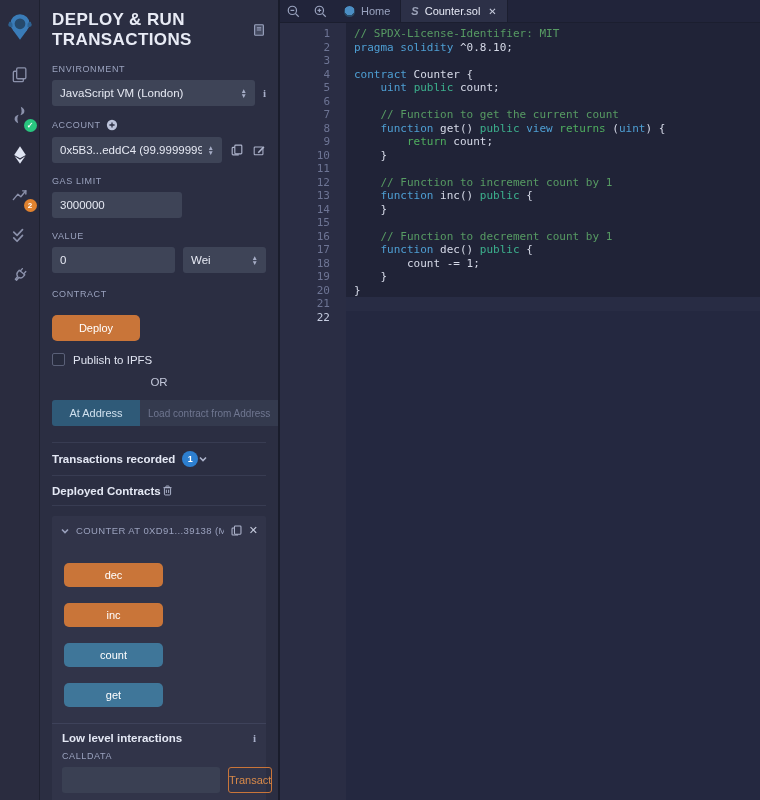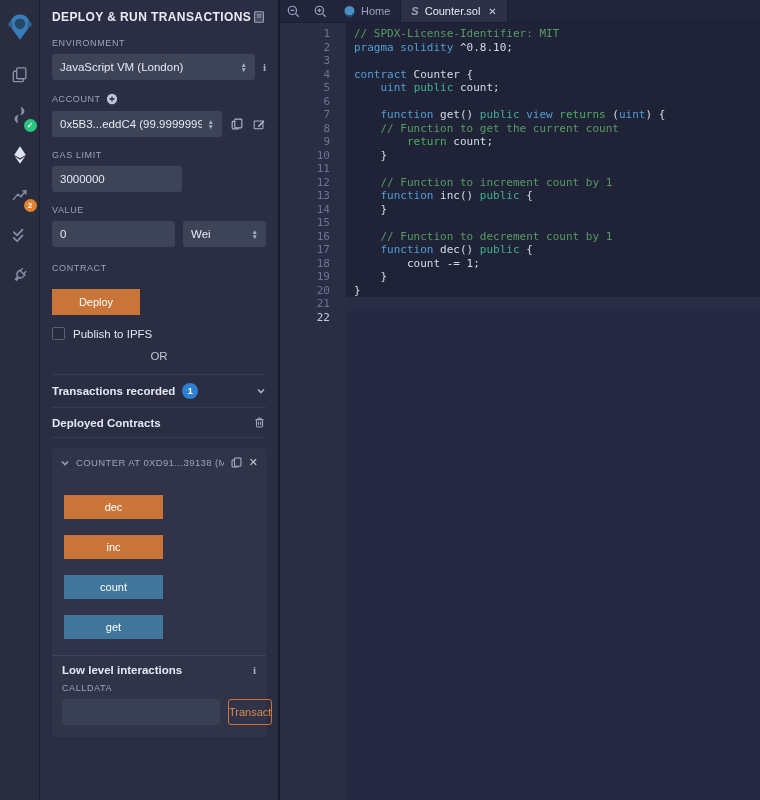--- a/index.html
+++ b/index.html
@@ -17,40 +17,40 @@
   .iconbar{width:40px; background:var(--iconbar-bg); border-right:1px solid #1e2130; display:flex; flex-direction:column; align-items:center; padding-top:8px; flex-shrink:0;}
   .icon-slot{width:40px; height:38px; display:flex; align-items:center; justify-content:center; position:relative; cursor:pointer; margin-bottom:2px;}
   .icon-slot svg{display:block;}
   .mini-badge{position:absolute; right:3px; bottom:2px; min-width:13px; height:13px; border-radius:7px; font-size:8px; line-height:13px; text-align:center; color:#fff; font-weight:bold;}
   .mini-badge.num{background:var(--badge-orange);}
   .mini-badge.check{background:var(--badge-green); font-size:8px;}
 
   
   .side-panel{width:240px; flex-shrink:0; background:var(--panel-bg); padding:10px 12px 0 12px; border-right:2px solid #191c2b; overflow:hidden;}
   .panel-head{display:flex; align-items:center; justify-content:space-between; margin-bottom:14px;}
-  .panel-title{font-size:12px; font-weight:bold; letter-spacing:.4px; color:#e8ebf5;}
+  .panel-title{font-size:17px; font-weight:bold; letter-spacing:.4px; color:#e8ebf5;}
   .grp{margin-bottom:13px;}
   .grp-label{font-size:9px; letter-spacing:.6px; color:var(--label); margin-bottom:6px; display:flex; align-items:center; gap:5px;}
   .sel,.inp{background:var(--input-bg); border:none; border-radius:3px; height:26px; font-size:11.5px; color:var(--text); display:flex; align-items:center; padding:0 8px; font-family:"Liberation Sans",sans-serif;}
   .sel{justify-content:space-between; cursor:pointer; overflow:hidden;}
   .sel .sel-text{white-space:nowrap; overflow:hidden;}
   .updown{display:flex; flex-direction:column; font-size:6.5px; line-height:5px; color:#a6adc6; margin-left:6px; flex-shrink:0;}
   .row{display:flex; align-items:center; gap:8px;}
   .info-i{font-size:11px; color:#a7aec8; font-family:"Liberation Serif",serif; font-weight:bold; cursor:pointer; flex-shrink:0;}
   input.inp{width:100%;}
-  .btn{border:none; border-radius:0; font-size:11px; color:#fff; cursor:pointer; font-family:"Liberation Sans",sans-serif;}
+  .btn{border:none; border-radius:5px; font-size:11px; color:#fff; cursor:pointer; font-family:"Liberation Sans",sans-serif;}
   .btn-deploy{background:var(--accent-warn); width:88px; height:26px; margin-top:3px;}
   .ipfs-row{display:flex; align-items:center; gap:8px; margin:12px 0 10px 0; font-size:11.5px; color:#dfe3f0;}
   .checkbox{width:13px; height:13px; border:1px solid #5a6078; border-radius:2px; background:#272b3d; cursor:pointer;}
   .or{ text-align:center; color:#c3c8da; font-size:11.5px; margin:8px 0 12px 0;}
   .ataddr-row{display:flex; margin-bottom:16px;}
   .btn-ataddr{background:var(--ataddr); width:88px; height:26px; border-radius:3px 0 0 3px; flex-shrink:0; color:#cfe0ee;}
   .ataddr-input{flex:1; background:#343a4e; border:none; border-radius:0 3px 3px 0; font-size:10px; color:var(--text); padding:0 8px;}
   .ataddr-input::placeholder{color:#6f7690;}
-  .section-row{display:flex; align-items:center; justify-content:space-between; padding:8px 0; border-bottom:1px solid #383c52; font-size:11.5px; font-weight:bold; color:#e4e8f4;}
+  .section-row{display:flex; align-items:center; padding:8px 0; border-bottom:1px solid #383c52; font-size:11.5px; font-weight:bold; color:#e4e8f4;}
   .section-row .left{display:flex; align-items:center; gap:7px;}
   .count-badge{background:var(--badge-blue); color:#fff; font-size:9px; font-weight:bold; min-width:16px; height:16px; border-radius:8px; line-height:16px; text-align:center;}
   .chev{color:#aeb4cc; cursor:pointer; display:flex;}
 
   
   .instance{background:#313449; border-radius:2px; margin-top:10px;}
   .instance-head{display:flex; align-items:center; gap:6px; padding:8px 8px 6px 8px;}
   .instance-title{font-size:9.5px; letter-spacing:.4px; color:#9aa1bd; white-space:nowrap; overflow:hidden; flex:1;}
   .instance-body{padding:12px 12px 0 12px;}
   .btn-action{display:block; width:99px; height:24px; margin:8px 0 16px 0;}
@@ -213,20 +213,24 @@
 
   <button class="btn btn-deploy">Deploy</button>
 
   <div class="ipfs-row">
     <span class="checkbox"></span>
     <span>Publish to IPFS</span>
   </div>
 
   <div class="or">OR</div>
 
+  <div class="ataddr-row">
+    <button class="btn btn-ataddr">At Address</button>
+    <input class="ataddr-input" placeholder="Load contract from Address" style="">
+  </div>
 
   <div class="section-row" style="border-top:1px solid #383c52">
     <span class="left">
       <span>Transactions recorded</span>
       <span class="count-badge">1</span>
     </span>
     <span class="chev">
       <svg width="10" height="10" viewBox="0 0 10 10" fill="none" stroke="#aeb4cc" stroke-width="1.6">
           <path d="M2 3.5 L5 6.5 L8 3.5"></path>
         </svg>
@@ -331,22 +335,22 @@
         <div class="ln active">22</div>
       </div>
     <div class="code-col">
       <div class="code-content">
           <div class="codeline"><span class="tok-c">// SPDX-License-Identifier: MIT</span></div>
           <div class="codeline"><span class="tok-k">pragma solidity</span><span class="tok-p"> ^0.8.10;</span></div>
           <div class="codeline"></div>
           <div class="codeline"><span class="tok-k">contract</span><span class="tok-p"> Counter {</span></div>
           <div class="codeline"><span class="tok-p">    </span><span class="tok-k">uint</span><span class="tok-p"> </span><span class="tok-g">public</span><span class="tok-p"> count;</span></div>
           <div class="codeline"></div>
+          <div class="codeline"><span class="tok-c">    // Function to get the current count</span></div>
           <div class="codeline"><span class="tok-p">    </span><span class="tok-k">function</span><span class="tok-p"> get() </span><span class="tok-g">public</span><span class="tok-p"> </span><span class="tok-k">view</span><span class="tok-p"> </span><span class="tok-r">returns</span><span class="tok-p"> (</span><span class="tok-k">uint</span><span class="tok-p">) {</span></div>
-          <div class="codeline"><span class="tok-c">    // Function to get the current count</span></div>
           <div class="codeline"><span class="tok-p">        </span><span class="tok-r">return</span><span class="tok-p"> count;</span></div>
           <div class="codeline"><span class="tok-p">    }</span></div>
           <div class="codeline"></div>
           <div class="codeline"><span class="tok-c">    // Function to increment count by 1</span></div>
           <div class="codeline"><span class="tok-p">    </span><span class="tok-k">function</span><span class="tok-p"> inc() </span><span class="tok-g">public</span><span class="tok-p"> {</span></div>
           <div class="codeline"><span class="tok-p">    }</span></div>
           <div class="codeline"></div>
           <div class="codeline"><span class="tok-c">    // Function to decrement count by 1</span></div>
           <div class="codeline"><span class="tok-p">    </span><span class="tok-k">function</span><span class="tok-p"> dec() </span><span class="tok-g">public</span><span class="tok-p"> {</span></div>
           <div class="codeline"><span class="tok-p">        count -= 1;</span></div>

